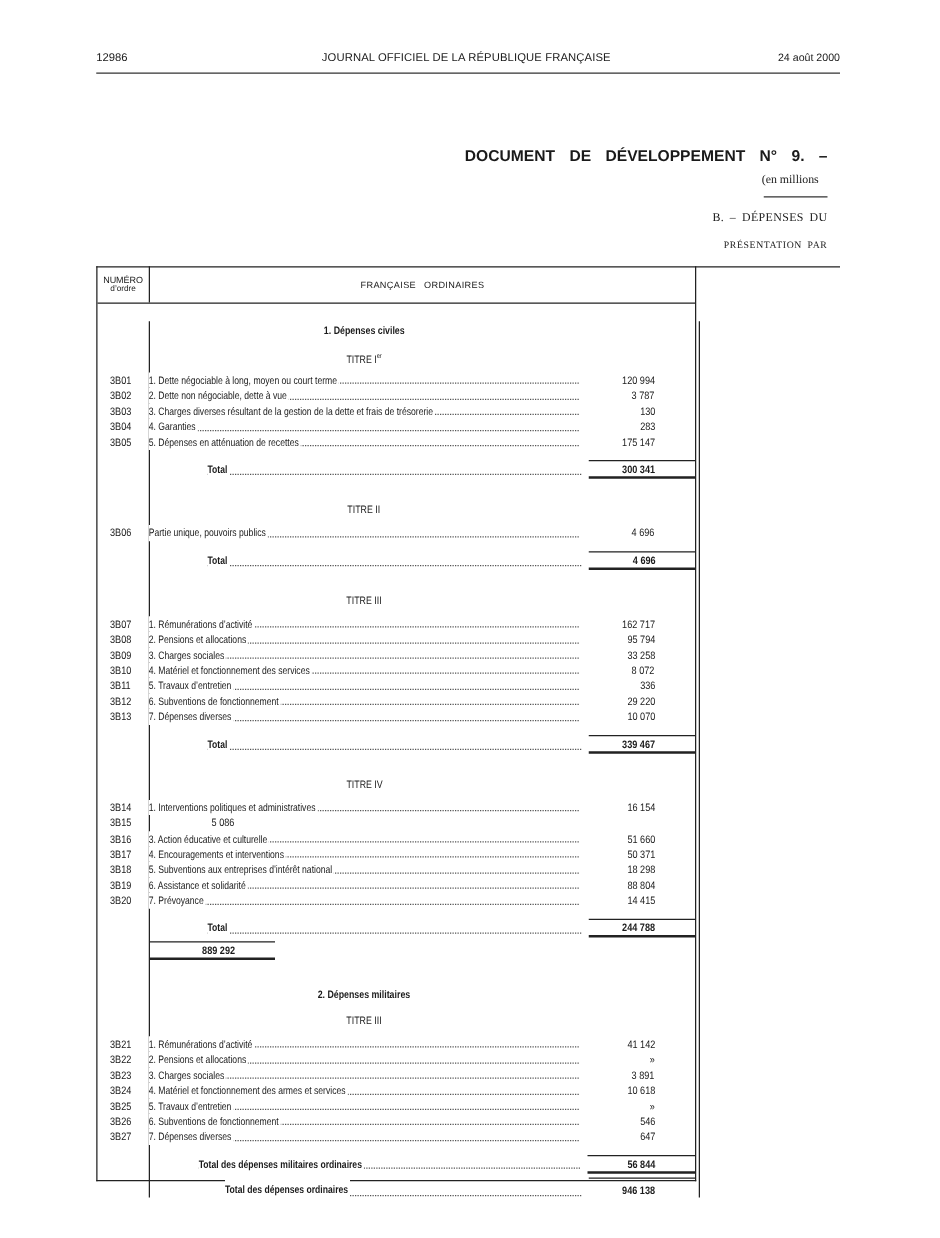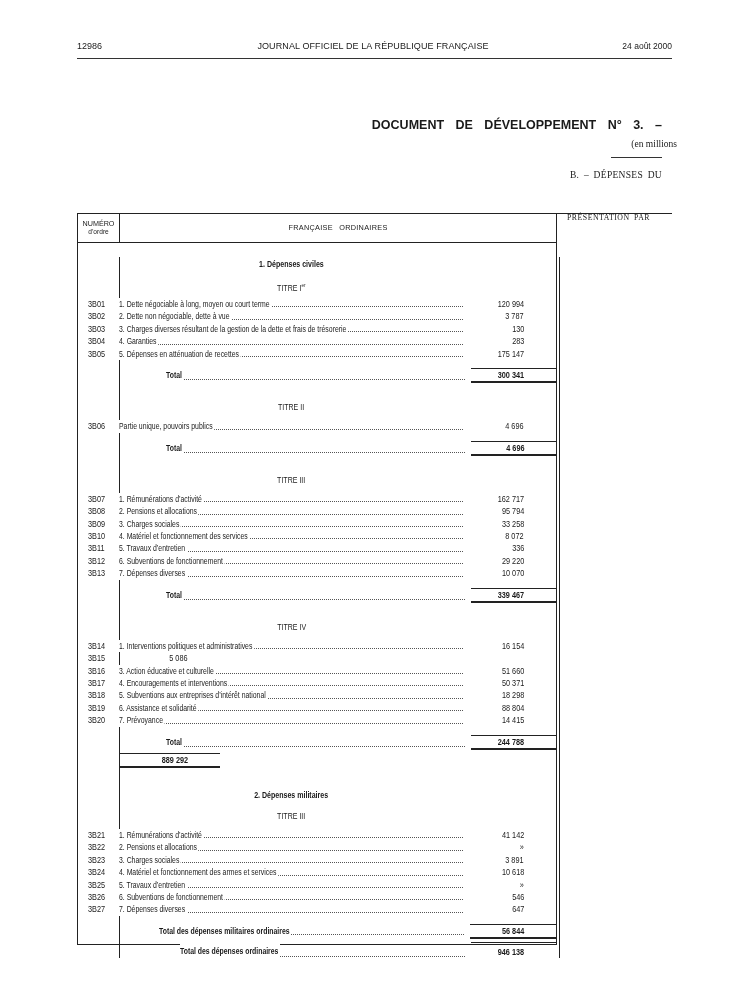--- a/index.html
+++ b/index.html
@@ -10,24 +10,24 @@
   .hdr { font-size:9px; line-height:11px; top:41px; }
   .hdr-num { left:77px; }
   .hdr-journal { left:0; width:752px; text-align:center; letter-spacing:0.1px; }
   .hdr-journal span { margin-left:-6px; }
   .hdr-date { right:80px; font-size:8.5px; }
   .rule-top { left:77px; top:58px; width:595px; height:0; border-top:1px solid #333; }
 
   
   .doc-title { right:90px; top:118px; font-size:12.5px; font-weight:bold; word-spacing:8px; white-space:nowrap; }
   .serif { font-family:"Liberation Serif", serif; white-space:nowrap; }
-  .doc-unit { right:75px; top:139px; font-size:9.5px;margin-left:20px; }
+  .doc-unit { right:97px; top:139px; font-size:9.5px;margin-left:20px; }
   .doc-rule { left:611px; top:157px; width:51px; border-top:1px solid #333; }
   .doc-section { right:90px; top:170px; font-size:9.5px; letter-spacing:0.3px; word-spacing:2px; }
-  .doc-present { right:102px; top:191px; font-size:7.8px; letter-spacing:0.5px; word-spacing:2px;margin-top:22px; }
+  .doc-present { right:90px; top:191px; font-size:7.8px; letter-spacing:0.5px; word-spacing:2px; }
 
   
   .table-rule { left:77px; top:213px; width:595px; border-top:1.5px solid #222; }
   .table { left:77px; top:213px; width:480px; height:732px; box-sizing:border-box;
            border-left:1px solid #222; border-right:1px solid #222; border-bottom:1.5px solid #222; }
   .thead { position:relative; height:30px; box-sizing:border-box; border-bottom:1px solid #222; display:flex; }
   .th-num { width:41px; border-right:1px solid #222; box-sizing:content-box; text-align:center;
             padding-top:7px; font-size:7.2px; line-height:7.5px; }
   .th-num .sub { font-size:6.6px; display:block; }
   .th-desc { flex:1; text-align:center; font-size:7.3px; line-height:30px; letter-spacing:0.3px; word-spacing:4px; }
@@ -70,21 +70,21 @@
   .r-grand_total .c-val { border-top:1px solid #222; }
 </style>
 </head>
 <body>
 
 <div class="abs hdr hdr-num">12986</div>
 <div class="abs hdr hdr-journal"><span>JOURNAL OFFICIEL DE LA RÉPUBLIQUE FRANÇAISE</span></div>
 <div class="abs hdr hdr-date">24 août 2000</div>
 <div class="abs rule-top"></div>
 
-<div class="abs doc-title">DOCUMENT DE DÉVELOPPEMENT N° 3. –</div>
+<div class="abs doc-title">DOCUMENT DE DÉVELOPPEMENT N° 9. –</div>
 <div class="abs serif doc-unit">(en millions</div>
 <div class="abs doc-rule"></div>
 <div class="abs serif doc-section">B. – DÉPENSES DU</div>
 <div class="abs serif doc-present">PRÉSENTATION PAR</div>
 
 <div class="abs table-rule"></div>
 <div class="abs table">
   <div class="thead">
     <div class="th-num">
       <span>NUMÉRO</span>

